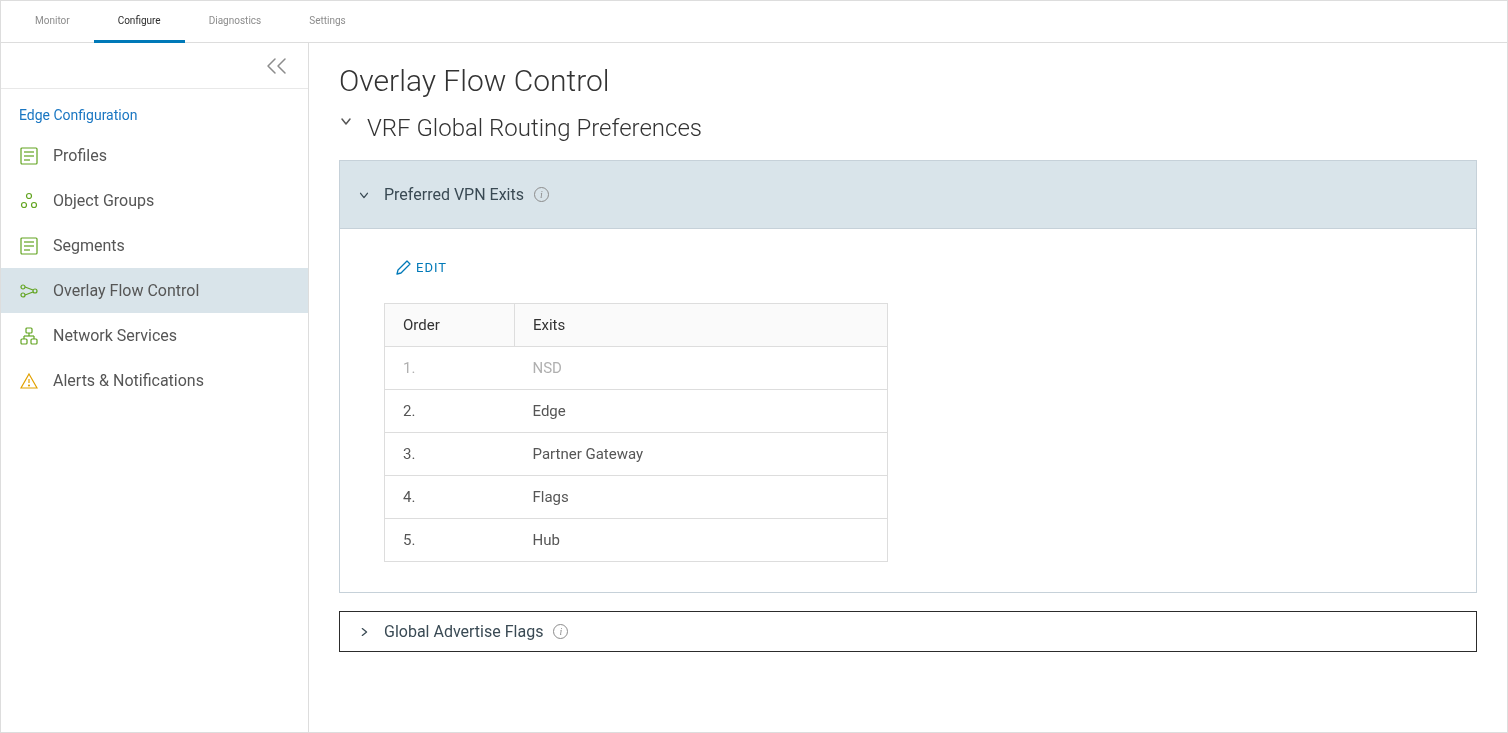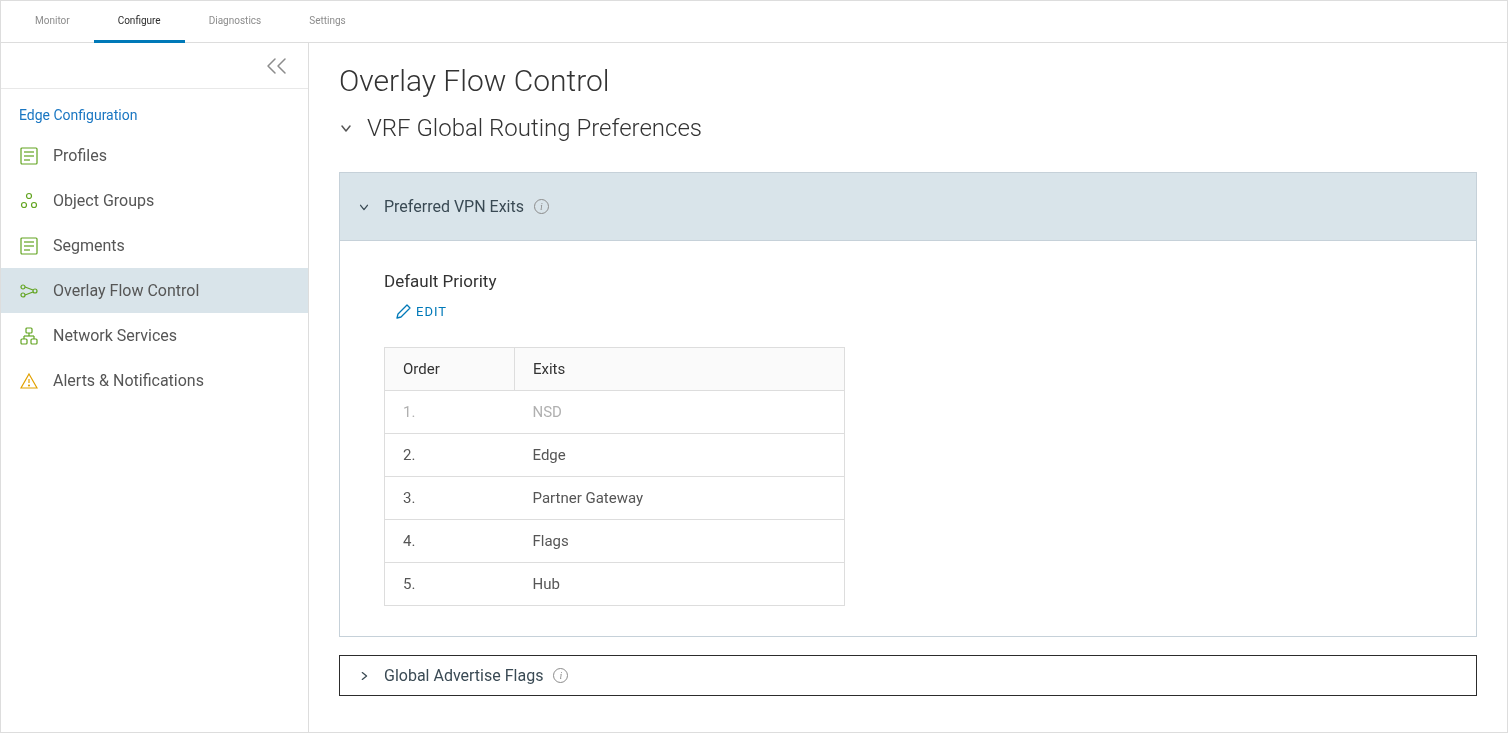--- a/index.html
+++ b/index.html
@@ -121,27 +121,26 @@
       cursor: pointer;
       border-bottom: 3px solid transparent;
       margin-bottom: -1px;
     }
     .sub-tab.active {
       color: #2c2c2c;
       border-bottom: 3px solid #0079b8;
     }
     .section-header {
       display: flex;
-      align-items: center;
       gap: 12px;
       font-size: 24px;
       font-weight: 300;
       color: #333;
       cursor: pointer;
-      margin-bottom: 30px;
+      margin-bottom: 18px;
     }
     .panel {
       background: #d9e4ea;
       border: 1px solid #c6d1d9;
     }
     .panel-header {
       display: flex;
       align-items: center;
       gap: 10px;
       padding: 24px 18px;
@@ -164,21 +163,21 @@
       align-items: flex-end;
       gap: 4px;
       color: #0079b8;
       font-size: 13px;
       letter-spacing: 1px;
       cursor: pointer;
       margin-left: 12px;
       margin-bottom: 28px;
     }
     .priority-table {
-      width: 461px;
+      width: 504px;
       border: 1px solid #ddd;
       border-collapse: collapse;
       font-size: 15px;
     }
     .priority-table th {
       text-align: left;
       font-weight: 400;
       color: #333;
       padding: 12px 18px;
       border-bottom: 1px solid #ddd;
@@ -350,21 +349,20 @@
         <div class="panel-header">
           <span class="chev">
             <svg width="12" height="12" viewBox="0 0 14 14" fill="none" stroke="#3a4a54" stroke-width="1.5" stroke-linecap="round" stroke-linejoin="round">
                 <polyline points="3,5 7,10 11,5"></polyline>
               </svg>
           </span>
           <span>Preferred VPN Exits</span>
           <span class="info-icon">i</span>
         </div>
         <div class="panel-body">
-          <div class="default-priority-title">Default Priority</div>
           <div class="edit-btn">
             <span>
               <svg width="16" height="16" viewBox="0 0 16 16" fill="none" stroke="#0079b8" stroke-width="1.3" stroke-linecap="round" stroke-linejoin="round">
                   <path d="M11 2l3 3L5 14l-4 1 1-4 9-9z"></path>
                 </svg>
             </span>
             <span>EDIT</span>
           </div>
 
           <table class="priority-table">

